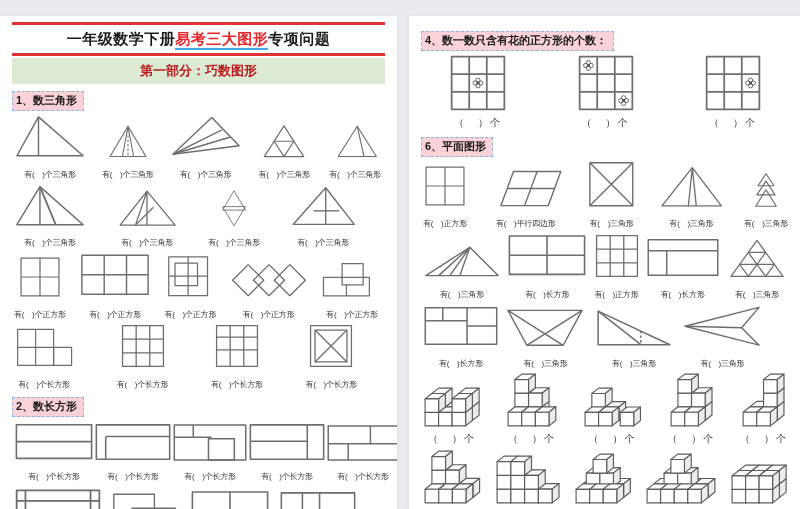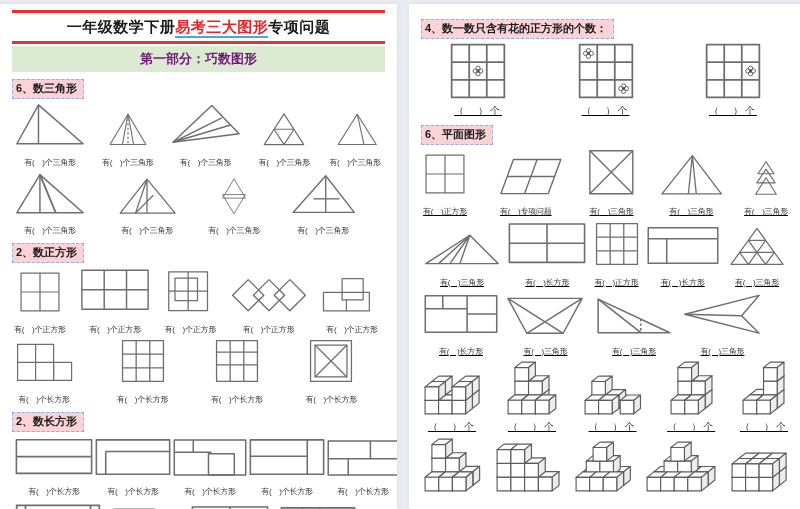--- a/index.html
+++ b/index.html
@@ -3,36 +3,36 @@
 <meta charset="utf-8">
 <style>
   html,body{margin:0;padding:0;}
   body{
     width:800px;height:509px;overflow:hidden;
     background:#e9ebf1;
     font-family:"Liberation Sans","DejaVu Sans",sans-serif;
   }
   .canvas{position:relative;width:800px;height:509px;}
   .page{
-    position:absolute;top:4px;bottom:0;background:#ffffff;
+    position:absolute;top:16px;bottom:0;background:#ffffff;
     box-sizing:border-box;overflow:hidden;
     box-shadow:0 0 3px rgba(0,0,0,0.08);
   }
   .page-left{left:0;width:397px;padding:6px 12px 0 12px;}
-  .page-right{left:409px;width:391px;padding:8px 10px 0 12px;text-decoration:underline;}
+  .page-right{left:409px;width:391px;padding:8px 10px 0 12px;}
   .titlebar{
     border-top:3px solid #e23333;border-bottom:3px solid #e23333;
     text-align:center;padding:5px 0 4px 0;
     font-size:15px;font-weight:bold;color:#1a1a1a;letter-spacing:0.5px;
     white-space:nowrap;
   }
   .title-hl{color:#e8262a;border-bottom:2.5px solid #45a7e3;padding-bottom:1px;}
   .subtitle{
     background:#dcead4;text-align:center;font-weight:bold;
-    font-size:13px;color:#701a75;padding:4px 0;margin-top:2px;
+    font-size:13px;color:#b91c1c;padding:4px 0;margin-top:2px;
   }
   .sec-head-wrap{margin:6px 0 3px 0;}
   .sec-head{
     display:inline-block;background:#fad2d8;border:1.6px dashed #87b6e6;
     font-size:11px;font-weight:bold;color:#1a1a1a;padding:1px 6px 2px 3px;
   }
   .fig-row{
     display:flex;align-items:flex-end;justify-content:space-between;
     margin:3px 2px 1px 2px;
   }
@@ -51,21 +51,21 @@
 <body>
 
 <div class="canvas">
 
   <div class="page page-left">
     <div class="titlebar">
       <span>一年级数学下册</span><span class="title-hl">易考三大图形</span><span>专项问题</span>
     </div>
     <div class="subtitle">第一部分：巧数图形</div>
     <div class="sections">
-        <div class="sec-head-wrap"><span class="sec-head">6、数三角形</span></div>
+        <div class="sec-head-wrap"><span class="sec-head">1、数三角形</span></div>
         <div class="fig-row">
           <div class="figure">
             <svg viewBox="0 0 100 62" style="width:72px">
               <g class="shape-stroke">
                 <path d="M4 58 L34 4 L96 58 Z"></path>
                 <path d="M34 4 V58"></path>
               </g>
             </svg>
             <div class="fig-label">有(　)个三角形</div>
           </div>
@@ -140,21 +140,20 @@
             <svg viewBox="0 0 100 62" style="width:68px">
               <g class="shape-stroke">
                 <path d="M6 58 L54 4 L96 58 Z"></path>
                 <path d="M54 4 V58"></path>
                 <path d="M36 38 H74"></path>
               </g>
             </svg>
             <div class="fig-label">有(　)个三角形</div>
           </div>
         </div>
-        <div class="sec-head-wrap"><span class="sec-head">2、数正方形</span></div>
         <div class="fig-row">
           <div class="figure">
             <svg viewBox="0 0 72 72" style="width:44px">
               <g class="shape-stroke">
                 <rect x="5" y="5" width="62" height="62"></rect>
                 <path d="M36 5 V67 M5 36 H67"></path>
               </g>
             </svg>
             <div class="fig-label">有(　)个正方形</div>
           </div>
@@ -399,21 +398,21 @@
             </svg>
             <div class="fig-label">有(　)正方形</div>
           </div>
           <div class="figure">
             <svg viewBox="0 0 112 58" style="width:78px">
               <g class="shape-stroke">
                 <path d="M20 54 L38 5 L106 5 L88 54 Z"></path>
                 <path d="M29 29.5 H97 M72 5 L54 54"></path>
               </g>
             </svg>
-            <div class="fig-label">有(　)专项问题</div>
+            <div class="fig-label">有(　)平行四边形</div>
           </div>
           <div class="figure">
             <svg viewBox="0 0 78 70" style="width:54px">
               <g class="shape-stroke">
                 <rect x="7" y="4" width="62" height="62"></rect>
                 <path d="M7 4 L69 66 M69 4 L7 66"></path>
               </g>
             </svg>
             <div class="fig-label">有(　)三角形</div>
           </div>

